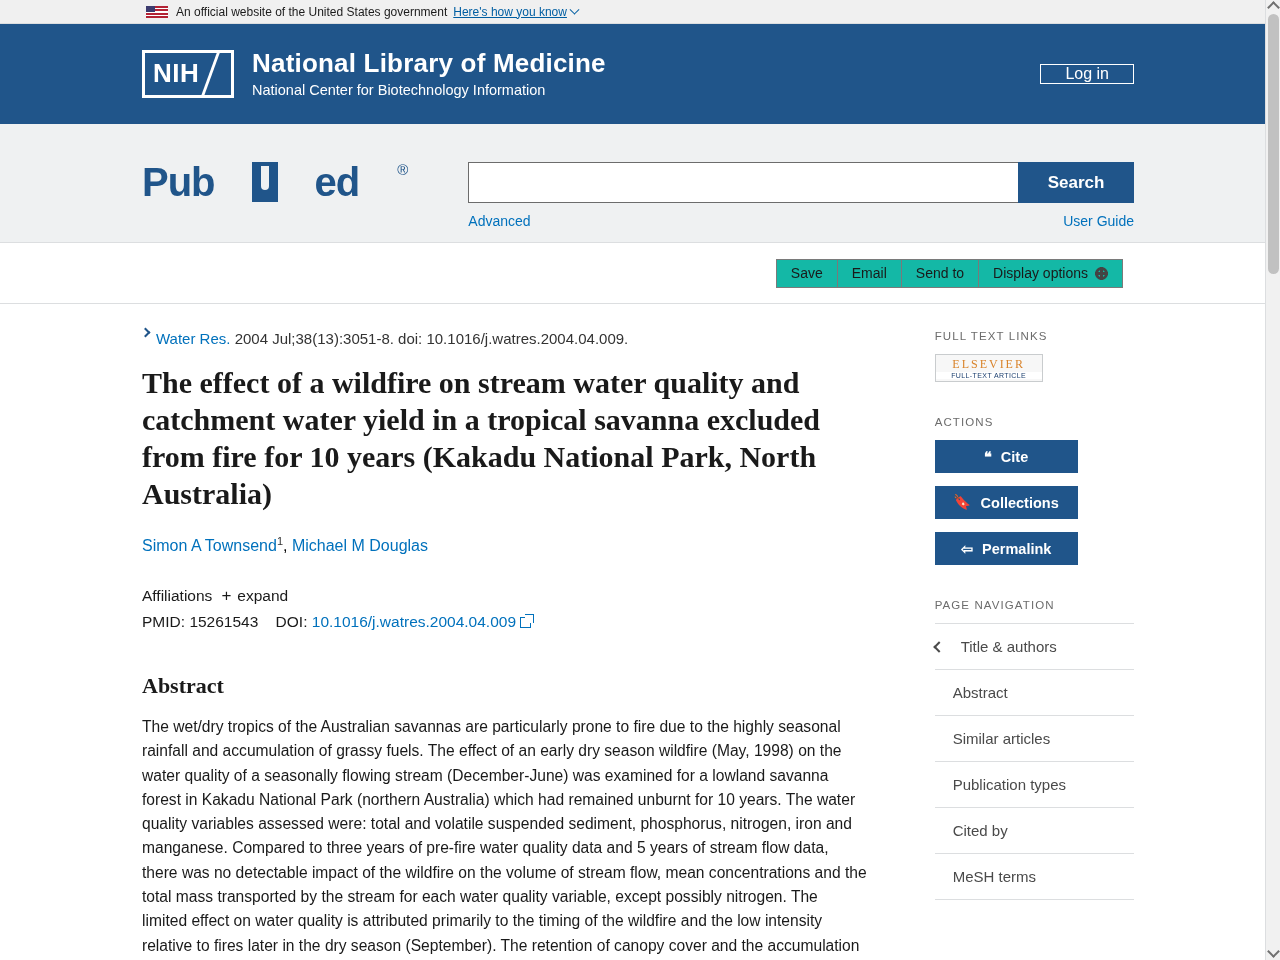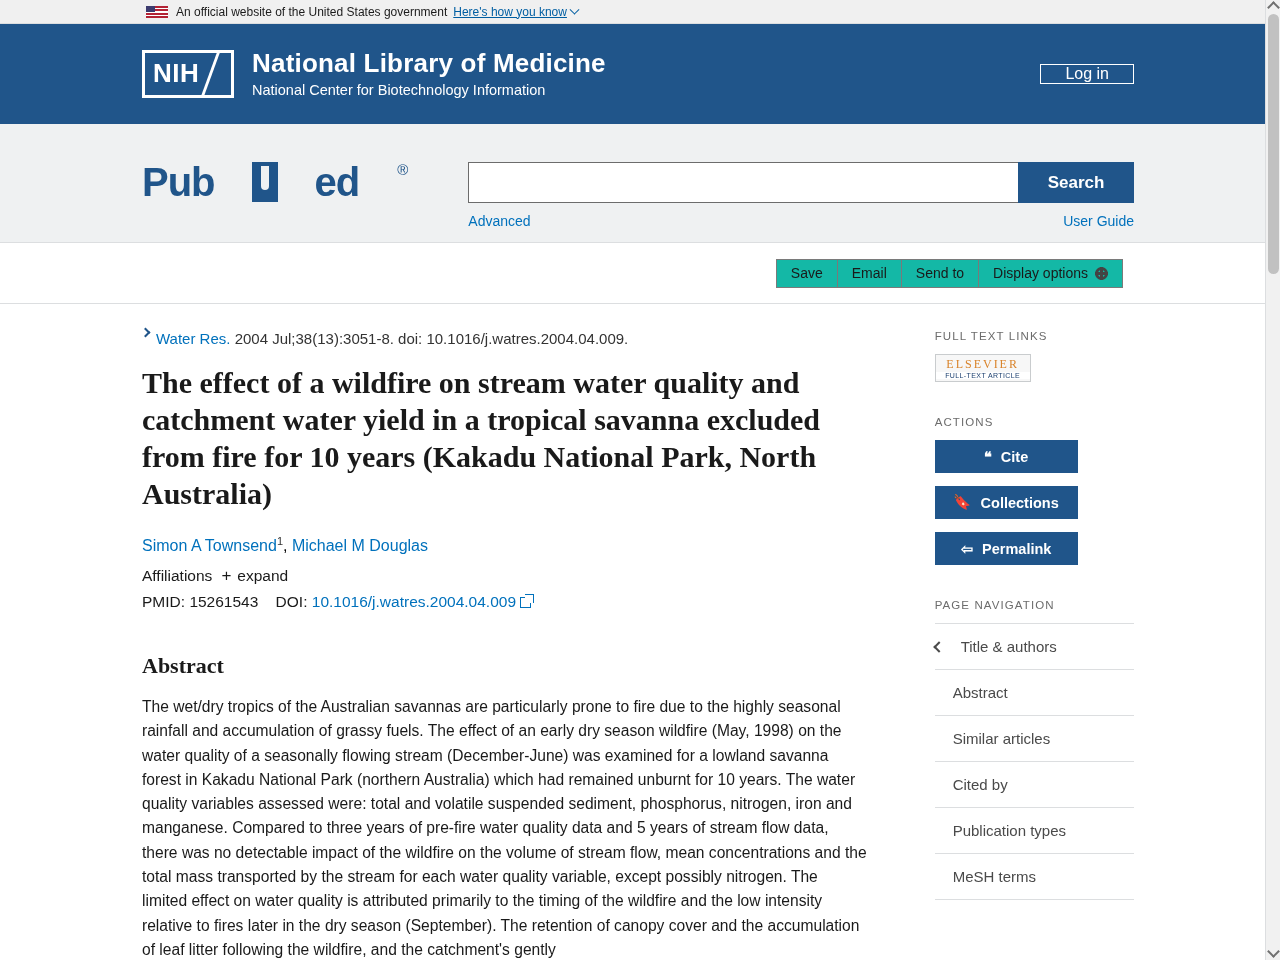--- a/index.html
+++ b/index.html
@@ -237,21 +237,21 @@
   .journal { color: #0071bc; text-decoration: none; cursor: pointer; }
   h1.title {
     font-family: "Liberation Serif", serif;
     font-size: 30px;
     line-height: 1.23;
     color: #1a1a1a;
     margin: 0 0 22px 0;
     font-weight: bold;
     max-width: 730px;
   }
-  .authors { font-size: 16px; margin-bottom: 12px; }
+  .authors { font-size: 16px; margin-bottom: 32px; }
   .authors a { color: #0071bc; text-decoration: none; cursor: pointer; }
   .authors sup { font-size: 11px; color: #333; }
   .affil-row {
     font-size: 15.5px;
     color: #1a1a1a;
     margin-bottom: 8px;
     display: flex;
     align-items: center;
     gap: 9px;
   }
@@ -297,21 +297,21 @@
   
   .sidebar { width: 200px; margin-left: 55px; font-size: 14px; }
   .side-head {
     font-size: 11.5px;
     letter-spacing: 1.1px;
     color: #6c6c6c;
     text-transform: uppercase;
     margin-bottom: 12px;
   }
   .elsevier {
-    width: 96px; height: 28px;
+    width: 108px; height: 28px;
     border: 1px solid #c9ccce;
     background: #f7f7f7;
     display: flex;
     flex-direction: column;
     justify-content: center;
     align-items: center;
     margin-bottom: 34px;
   }
   .els-top {
     font-family: "Liberation Serif", serif;
@@ -508,24 +508,24 @@
         <span class="chev-left"></span>
         <span>Title &amp; authors</span>
       </div>
       <div class="nav-item" style="padding-left:18px">
         <span>Abstract</span>
       </div>
       <div class="nav-item" style="padding-left:18px">
         <span>Similar articles</span>
       </div>
       <div class="nav-item" style="padding-left:18px">
-        <span>Cited by</span>
+        <span>Publication types</span>
       </div>
       <div class="nav-item" style="padding-left:18px">
-        <span>Publication types</span>
+        <span>Cited by</span>
       </div>
       <div class="nav-item" style="padding-left:18px">
         <span>MeSH terms</span>
       </div>
     </div>
   </div>
 </div>
 
 <div class="scrollbar">
   <span class="scroll-arrow up"></span>

